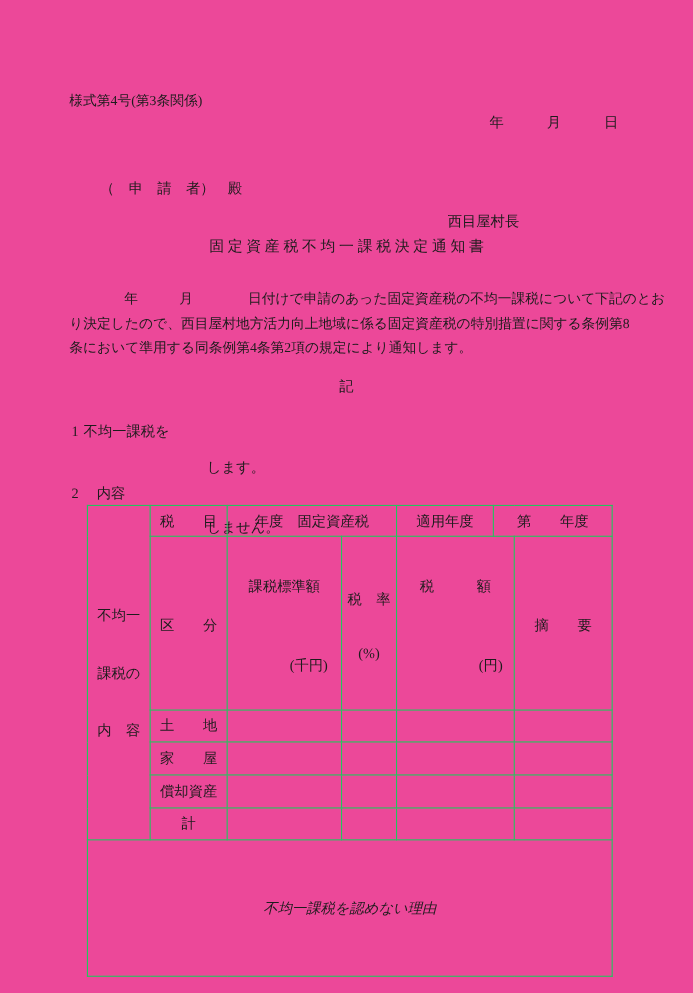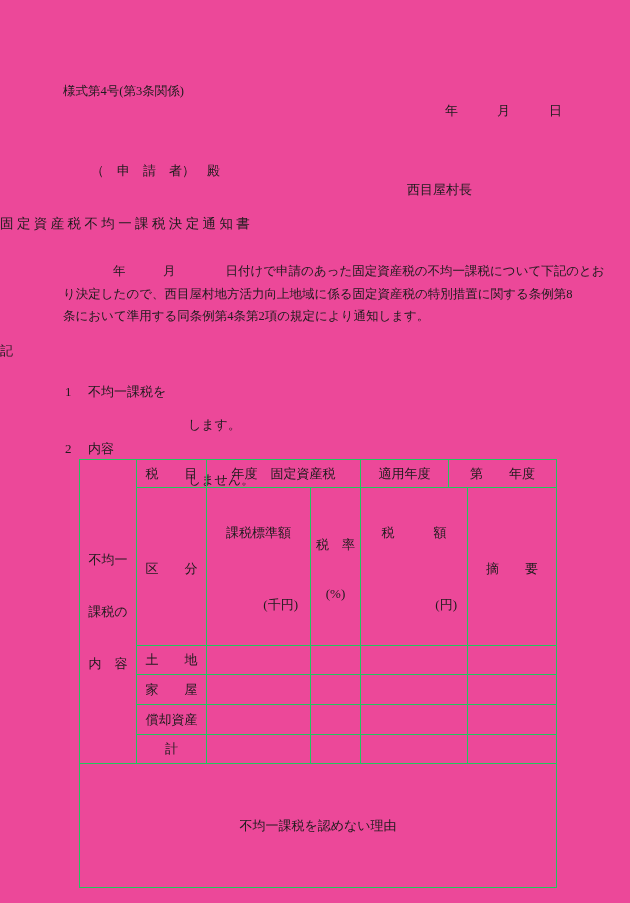--- a/index.html
+++ b/index.html
@@ -7,21 +7,21 @@
   .page {
     position:relative;
     width:630px; height:903px;
     background:#ec4899;
     color:#1c1c1c;
     font-family:"Liberation Serif","DejaVu Serif",serif;
     font-size:13px;
     overflow:hidden;
   }
   .abs { position:absolute; white-space:pre; line-height:1.25; }
-  .center-line { position:absolute; left:0; right:0; white-space:pre; }
+  .center-line { position:absolute; left:0; right:0; text-align:center; white-space:pre; }
 
   .paragraph { position:absolute; left:63px; top:260px; width:520px; font-size:12.5px; }
   .paragraph div { white-space:pre; line-height:22.5px; }
 
   .options div { white-space:pre; line-height:22.5px; }
 
   table.content-table {
     position:absolute; left:79px; top:459px;
     border-collapse:collapse; table-layout:fixed;
     width:478px;
@@ -54,34 +54,34 @@
 <div class="page">
 
   <div class="abs" style="left:63px; top:84px; font-size:12.5px;">様式第4号(第3条関係)</div>
 
   <div class="abs" style="right:68px; top:103px;">年　　　月　　　日</div>
 
   <div class="abs" style="left:78px; top:147px;">
     <span>（　申　請　者）</span><span style="margin-left:12px;">殿</span>
   </div>
 
-  <div class="abs" style="left:407px; top:182px;">西目屋村長</div>
+  <div class="abs" style="left:407px; top:193px;">西目屋村長</div>
 
   <div class="center-line" style="top:215px; font-size:13.5px;">固 定 資 産 税 不 均 一 課 税 決 定 通 知 書</div>
 
   <div class="paragraph">
     <div>　　　　年　　　月　　　　日付けで申請のあった固定資産税の不均一課税について下記のとお</div>
     <div>り決定したので、西目屋村地方活力向上地域に係る固定資産税の特別措置に関する条例第8</div>
     <div>条において準用する同条例第4条第2項の規定により通知します。</div>
   </div>
 
   <div class="center-line" style="top:342px;">記</div>
 
   <div class="abs" style="left:65px; top:384px;">1</div>
-  <div class="abs" style="left:88px; top:384px;">不均一課税を</div>
+  <div class="abs" style="left:76px; top:384px;">不均一課税を</div>
   <div class="abs options" style="left:188px; top:381px;">
     <div>します。</div>
     <div>しません。</div>
   </div>
 
   <div class="abs" style="left:65px; top:441px;">2</div>
   <div class="abs" style="left:88px; top:441px;">内容</div>
 
   <table class="content-table">
     <colgroup>
@@ -146,21 +146,21 @@
       <td colspan="2"></td>
       <td></td>
     </tr>
     <tr style="height:29px;">
       <td>計</td>
       <td></td>
       <td></td>
       <td colspan="2"></td>
       <td></td>
     </tr>
-    <tr style="height:124px;">
+    <tr style="height:124px;font-style:italic;">
       <td class="reason-cell" colspan="7">
         <div>不均一課税を認めない理由</div>
       </td>
     </tr>
   </tbody>
     </table>
 
 </div>
 
 </body></html>

